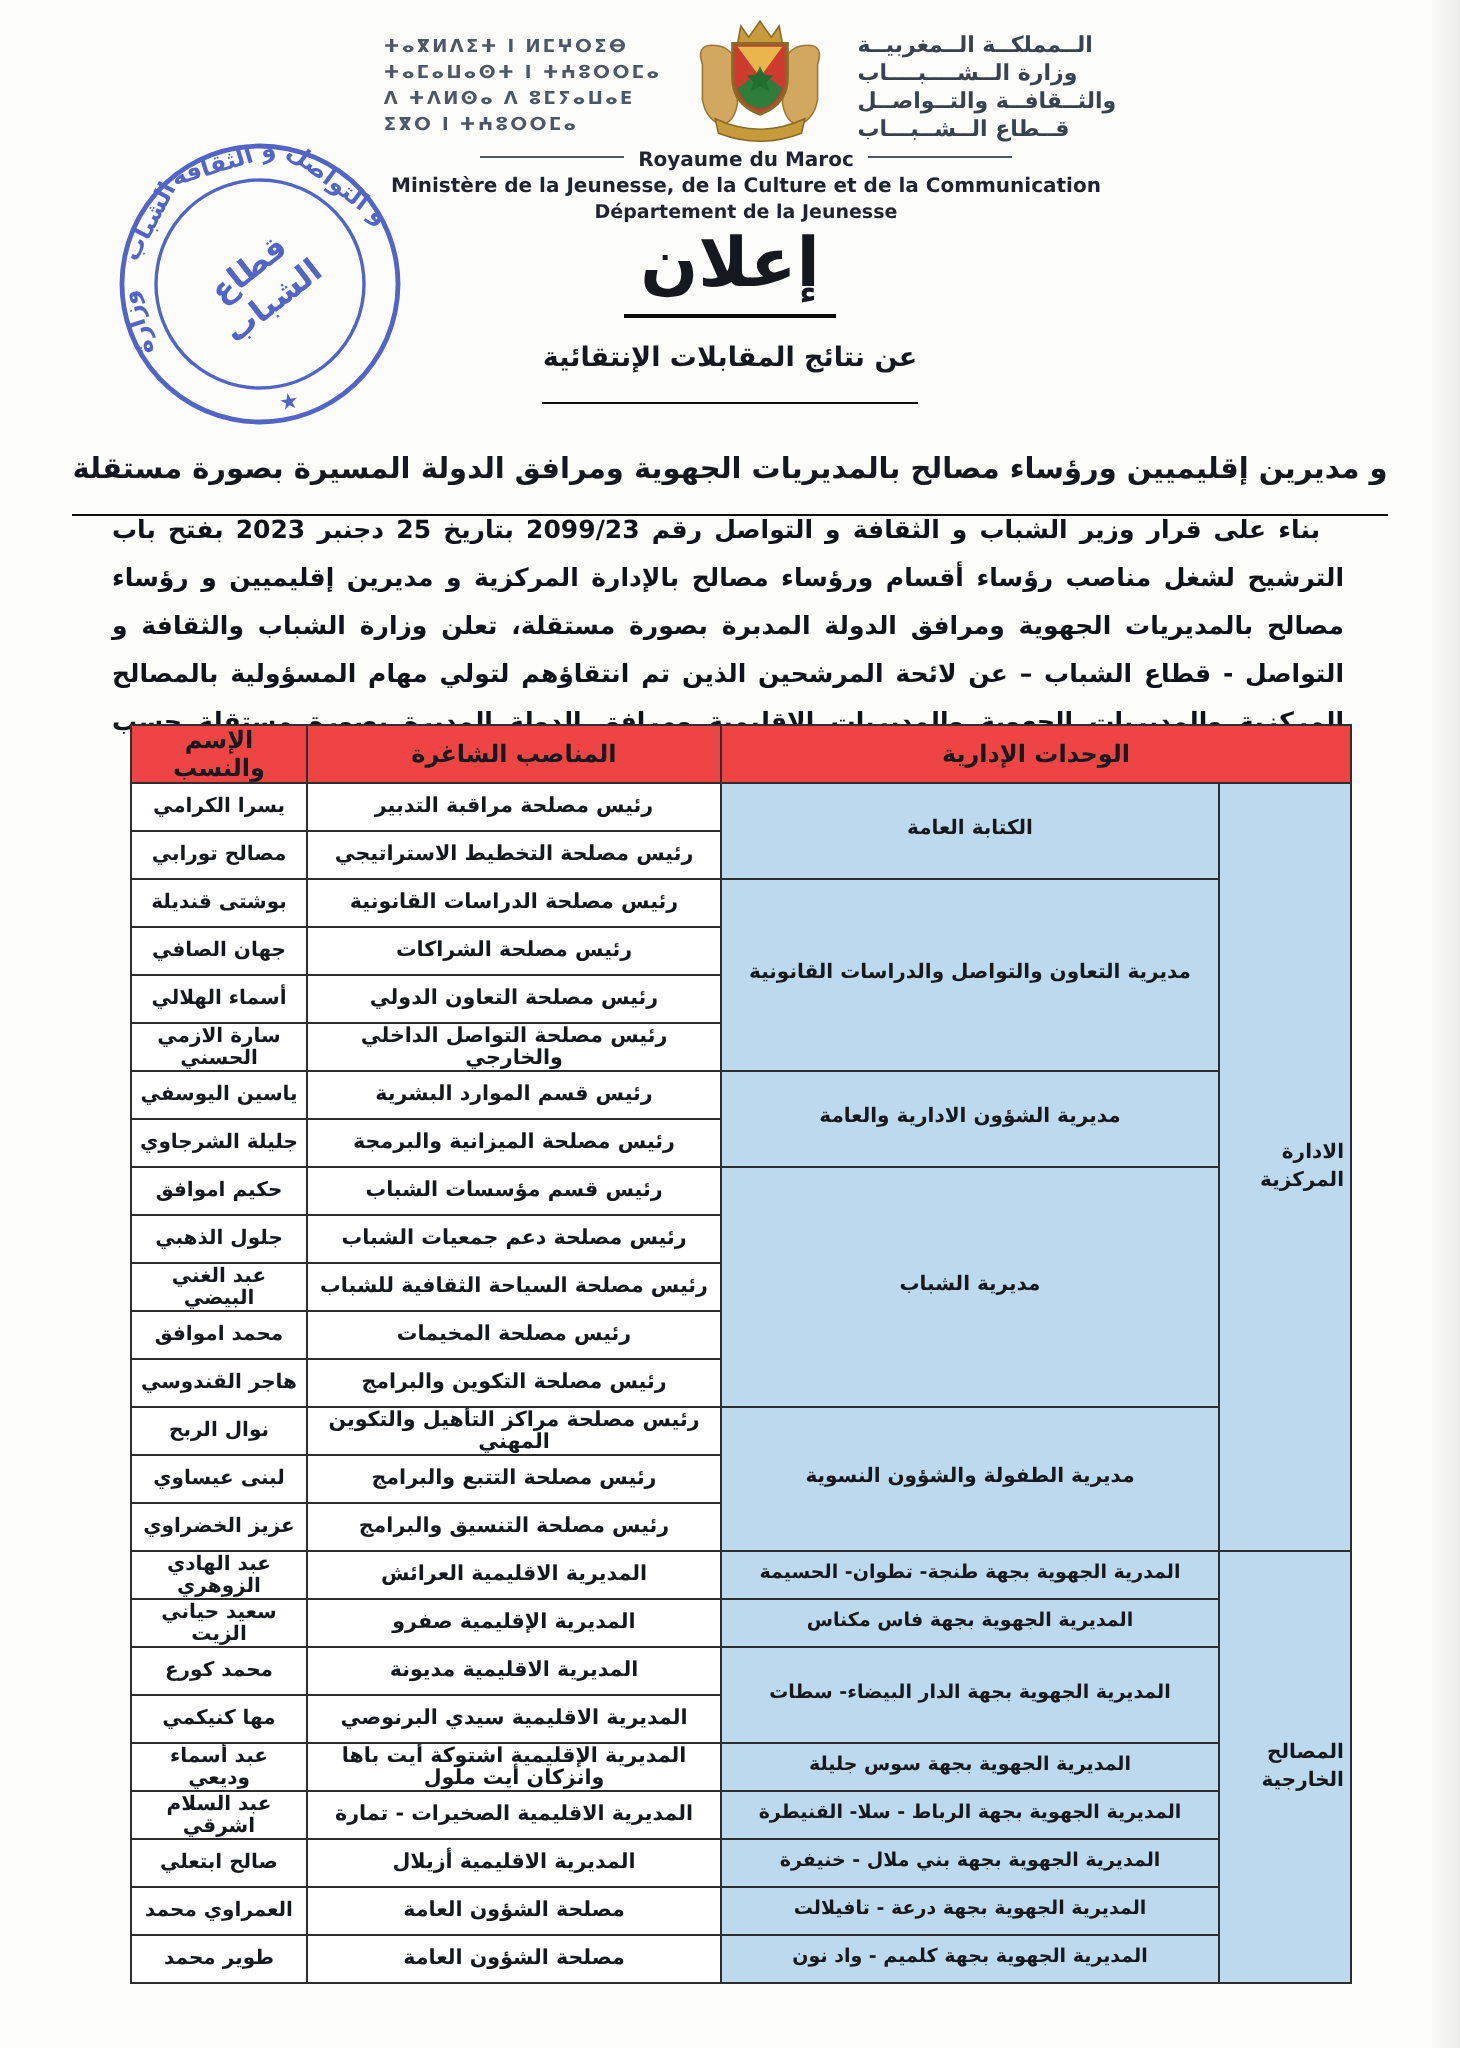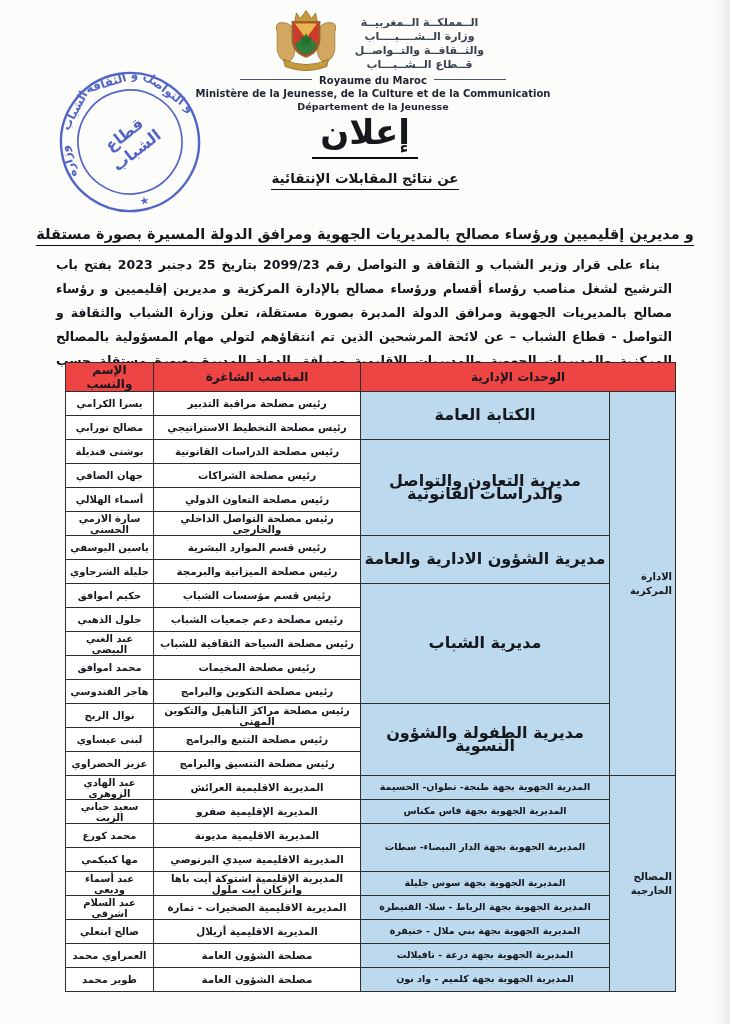--- a/index.html
+++ b/index.html
@@ -6,67 +6,73 @@
   .page{position:relative;width:730px;height:1024px;margin:0 auto;overflow:hidden;
         background:linear-gradient(to left,#ececea 0,#fcfcfa 16px),#fcfcfa;
         font-family:"DejaVu Sans",sans-serif;color:#15181c;}
 
   
   .header{position:absolute;top:8px;left:0;right:0;}
   .header-row{display:flex;justify-content:center;align-items:flex-start;gap:9px;transform:translateX(10px);}
   .tifinagh{font-size:9px;font-weight:bold;letter-spacing:1.2px;color:#4d5866;line-height:13px;
             text-align:left;margin-top:10px;white-space:nowrap;}
   .coa{flex:0 0 auto;}
-  .ar-ministry{direction:rtl;text-align:center;font-weight:bold;font-size:11px;line-height:14px;
+  .ar-ministry{direction:rtl;text-align:left;font-weight:bold;font-size:11px;line-height:14px;
                color:#39434f;margin-top:8px;min-width:112px;white-space:nowrap;}
   .fr{ text-align:center;color:#1f2430;transform:translateX(8px);}
   .royaume{font-size:10px;font-weight:bold;margin-top:1px;}
   .rule{display:inline-block;width:72px;border-top:1.6px solid #4b5563;vertical-align:middle;margin:0 7px 3px;}
   .fr-min{font-size:10px;font-weight:bold;margin-top:2px;}
   .fr-dept{font-size:9.5px;font-weight:bold;margin-top:2px;}
 
   
   .stamp{position:absolute;top:56px;left:44px;opacity:.88;z-index:5;}
   .stamp circle{fill:none;stroke:var(--stamp-blue,#3b51c1);}
   .stamp text{fill:var(--stamp-blue,#3b51c1);font-family:"DejaVu Sans",sans-serif;font-weight:bold;text-anchor:middle;}
 
   
   .title{position:absolute;top:112px;left:0;right:0;text-align:center;direction:rtl;}
   .title span{display:inline-block;font-size:34px;font-weight:bold;border-bottom:2.6px solid #0d0d0d;padding:0 8px 5px;}
   .sub{position:absolute;left:0;right:0;text-align:center;direction:rtl;}
-  .sub span{display:inline-block;font-weight:bold;border-bottom:1.8px solid #0d0d0d;padding-bottom:3px;}
+  .sub span{display:inline-block;font-weight:bold;border-bottom:1.8px solid #0d0d0d;padding-bottom:14px;}
   .sub1{top:168px;} .sub1 span{font-size:13.5px;}
   .sub2{top:196px;} .sub2 span{font-size:15px;}
   .sub3{top:224px;} .sub3 span{font-size:14.5px;}
 
   
   .body-par{position:absolute;top:253px;left:56px;right:58px;direction:rtl;unicode-bidi:plaintext;
             text-align:justify;font-size:12.5px;font-weight:bold;line-height:24px;text-indent:12px;color:#101318;}
 
   
   .tbl{position:absolute;top:362px;left:65px;width:610px;border-collapse:collapse;direction:rtl;
        table-layout:fixed;background:#fff;}
   .tbl th,.tbl td{border:1px solid #2e2e2e;padding:0 3px;overflow:hidden;}
   .tbl th{height:20px;font-size:12px;font-weight:bold;text-align:center;background:#ef4444;}
   .tbl td{height:23px;}
   .name-cell{font-size:10px;font-weight:bold;text-align:center;line-height:11px;margin-left:20px;}
   .pos-cell{font-size:10.3px;font-weight:bold;text-align:center;line-height:11px;}
-  .unit-cell{font-size:16px;font-weight:bold;text-align:center;line-height:12.5px;
+  .unit-cell{font-size:10px;font-weight:bold;text-align:center;line-height:12.5px;
              background:var(--blue-cell,#bdd9ee);}
   .unit-sm{font-size:9.5px;}
   .group-cell{font-size:10px;font-weight:bold;text-align:right;line-height:14px;
               background:var(--blue-cell,#bdd9ee);}
 </style>
 </head>
 <body>
 
 <div class="page">
 
   <div class="header">
     <div class="header-row">
+      <div class="tifinagh">
+        <div>ⵜⴰⴳⵍⴷⵉⵜ ⵏ ⵍⵎⵖⵔⵉⴱ</div>
+        <div>ⵜⴰⵎⴰⵡⴰⵙⵜ ⵏ ⵜⵄⵓⵔⵔⵎⴰ</div>
+        <div>ⴷ ⵜⴷⵍⵙⴰ ⴷ ⵓⵎⵢⴰⵡⴰⴹ</div>
+        <div>ⵉⴳⵔ ⵏ ⵜⵄⵓⵔⵔⵎⴰ</div>
+      </div>
       <svg class="coa" width="80" height="66" viewBox="0 0 100 82">
         <path d="M38,6 l5,7 7,-10 7,10 5,-7 2,11 h-28 z" fill="#c79a3c" stroke="#8a6a28" stroke-width="1"></path>
         <path d="M14,30 q-4,-12 6,-12 q10,0 14,8 l2,28 q-2,12 -10,14 q-10,-4 -12,-16 z" fill="#d2a75f" stroke="#9c7a35" stroke-width="1"></path>
         <path d="M86,30 q4,-12 -6,-12 q-10,0 -14,8 l-2,28 q2,12 10,14 q10,-4 12,-16 z" fill="#d2a75f" stroke="#9c7a35" stroke-width="1"></path>
         <path d="M33,17 h34 v21 q0,17 -17,23 q-17,-6 -17,-23 z" fill="#cd3a2e" stroke="#8a6a28" stroke-width="2"></path>
         <path d="M36,19 h28 l-14,19 z" fill="#e9b64c"></path>
         <path d="M36,45 l14,-11 14,11 q-4,11 -14,13 q-10,-2 -14,-13 z" fill="#2e7d3a"></path>
         <path d="M50,31 l2.6,5.4 6,.5 -4.4,4 1.3,5.8 -5.5,-3 -5.5,3 1.3,-5.8 -4.4,-4 6,-.5 z" fill="#1f6b2e" opacity=".85"></path>
         <path d="M22,64 q28,13 56,0 l-2,9 q-26,10 -52,0 z" fill="#c79a3c" stroke="#8a6a28" stroke-width="1"></path>
       </svg>

